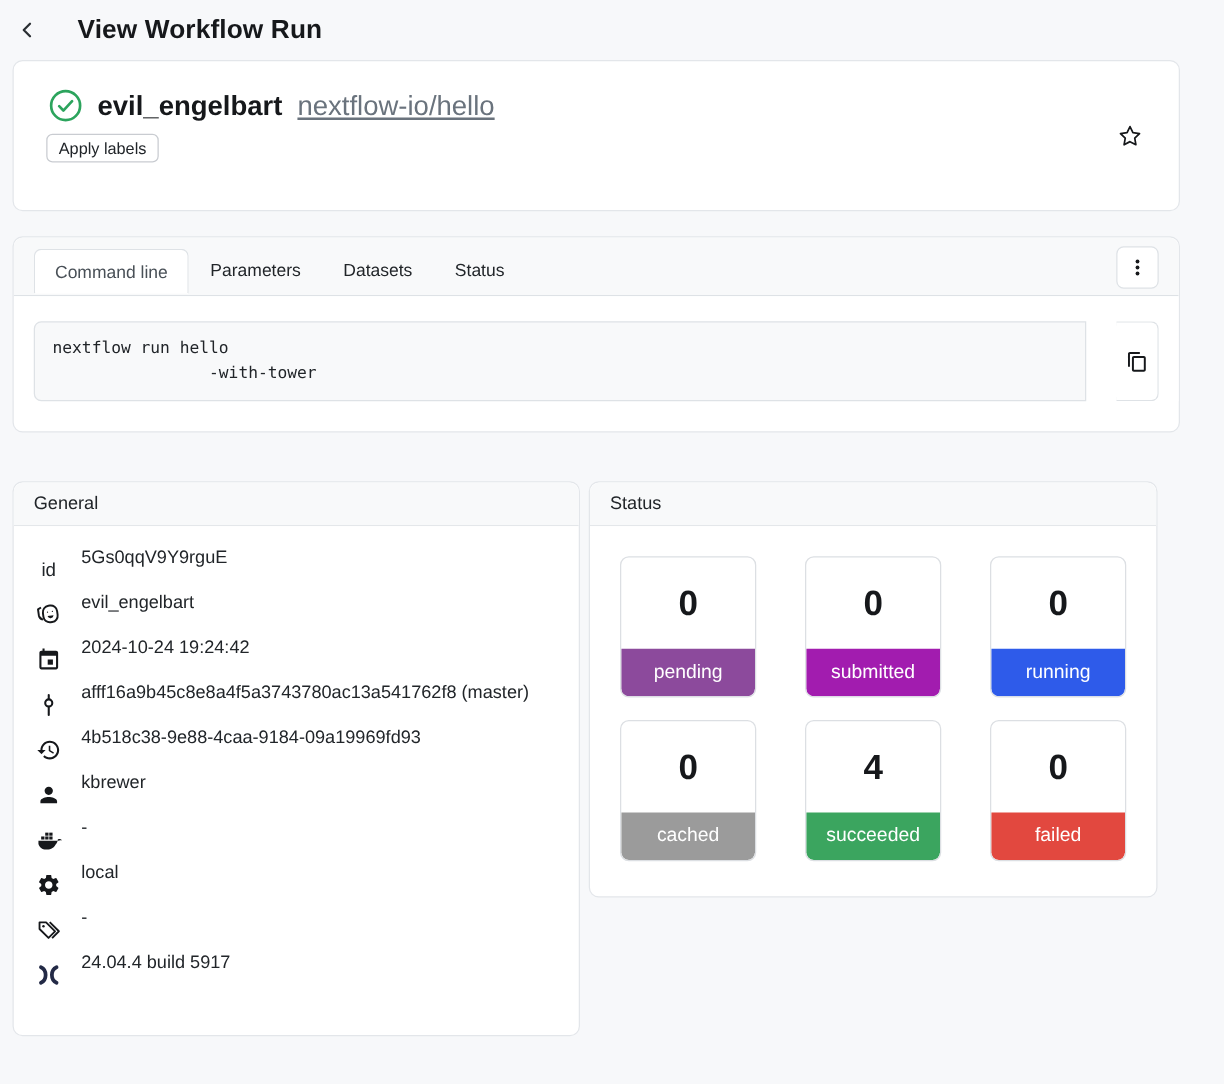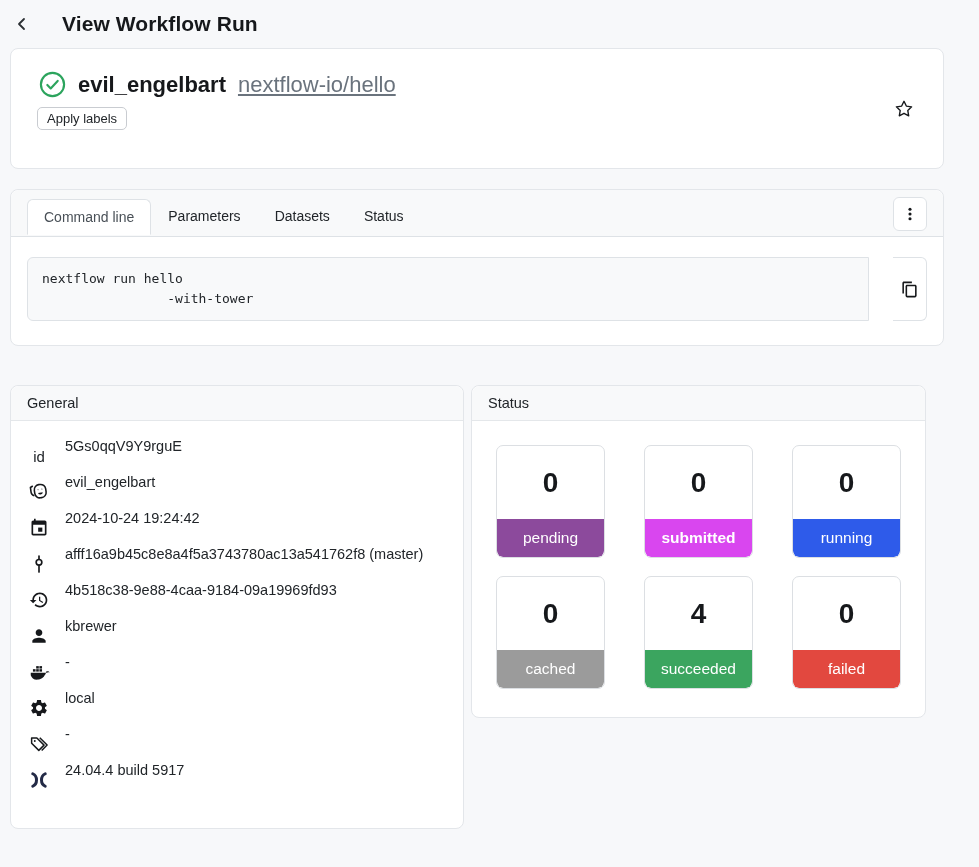--- a/index.html
+++ b/index.html
@@ -267,21 +267,21 @@
     <section class="card status-card">
       <div class="card-header">Status</div>
       <div class="status-body">
 
         <div class="tile">
           <div class="tile-count">0</div>
           <div class="tile-label" style="background-color: rgb(140, 74, 156);">pending</div>
         </div>
         <div class="tile">
           <div class="tile-count">0</div>
-          <div class="tile-label" style="background-color: #d946ef; font-weight: bold;">submitted</div>
+          <div class="tile-label" style="background-color: #a21caf;">submitted</div>
         </div>
         <div class="tile">
           <div class="tile-count">0</div>
           <div class="tile-label" style="background-color: rgb(46, 91, 234);">running</div>
         </div>
         <div class="tile">
           <div class="tile-count">0</div>
           <div class="tile-label" style="background-color: rgb(155, 155, 155);">cached</div>
         </div>
         <div class="tile">

